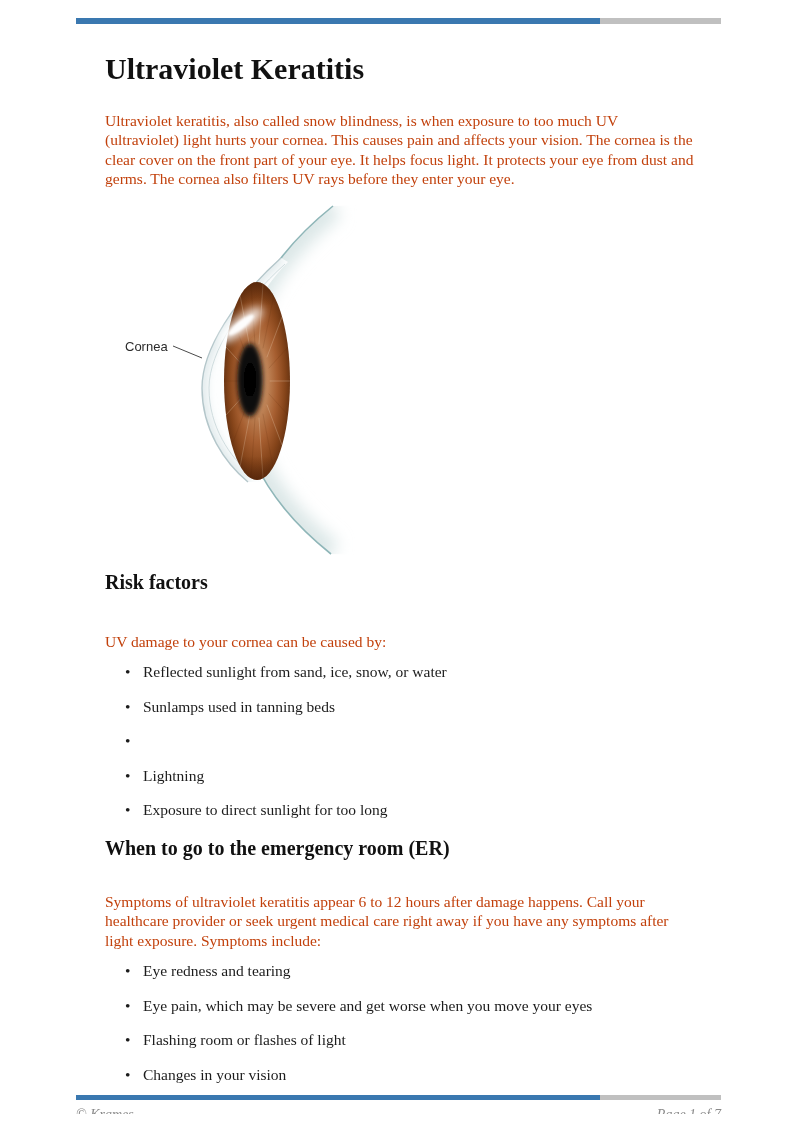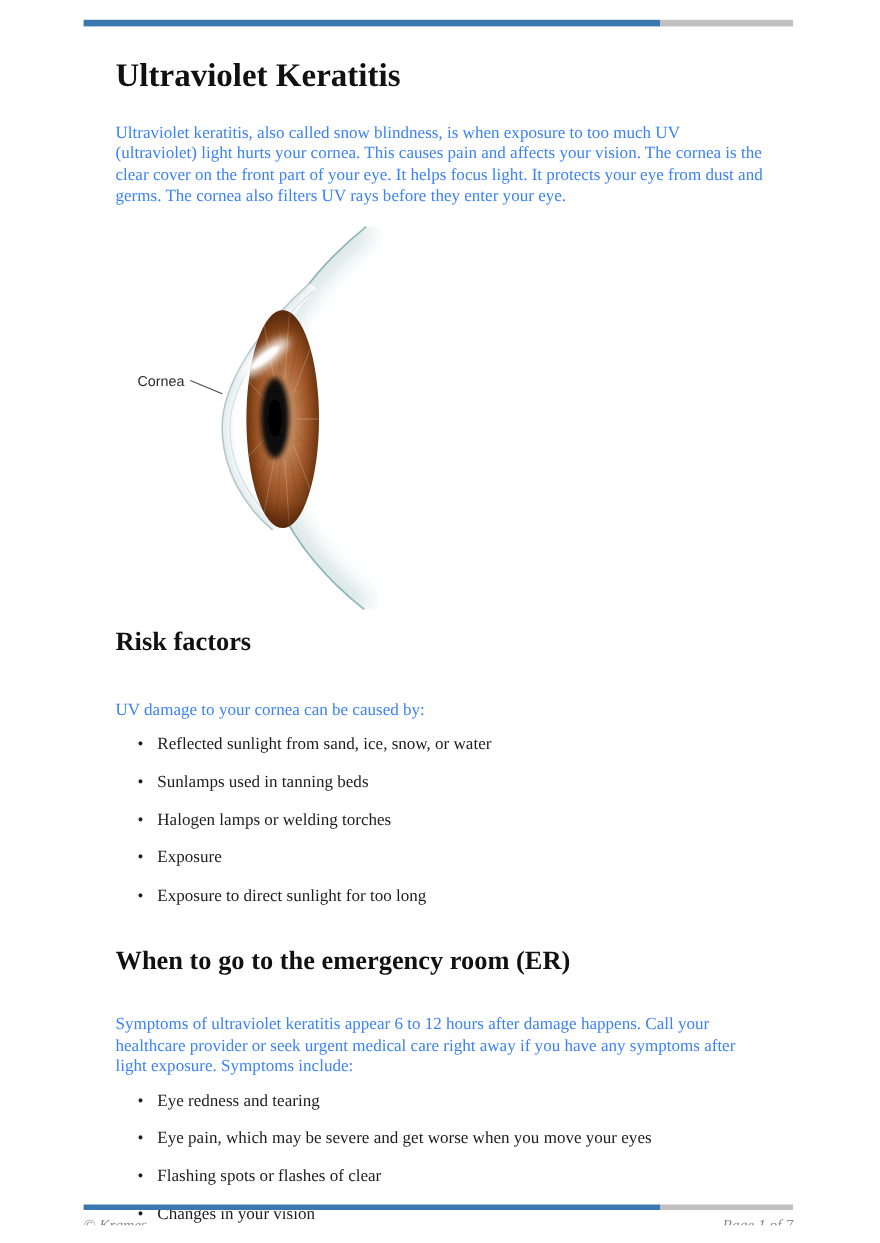--- a/index.html
+++ b/index.html
@@ -14,24 +14,24 @@
     overflow: hidden;
   }
   .bar { display: flex; height: 6px; }
   .top-bar { position: absolute; top: 18px; left: 76px; width: 645px; }
   .bar-blue { width: 524px; height: 100%; background: var(--accent-blue, #3a78b0); }
   .bar-gray { flex: 1; height: 100%; background: var(--accent-gray, #c0c0c0); }
 
   .content { position: absolute; top: 24px; left: 0; width: 800px; padding: 0 105px; }
 
   h1 { font-size: 30px; line-height: 1.15; font-weight: 700; margin: 28px 0 0; color: #111; }
-  h2 { font-size: 24px; line-height: 1.2; font-weight: 700; margin: 14px 0 0; color: #111; }
-  h2.er { margin-top: 36px; }
-
-  .body { font-size: 15.5px; line-height: 19.5px; margin: 0; color: #3b82f6; }
+  h2 { font-size: 20px; line-height: 1.2; font-weight: 700; margin: 14px 0 0; color: #111; }
+  h2.er { margin-top: 16px; }
+
+  .body { font-size: 15.5px; line-height: 19.5px; margin: 0; color: #c2410c; }
   .intro { margin-top: 24px; }
   .lead { margin-top: 38px; }
   .lead.er-lead { margin-top: 32px; }
 
   .eye-figure { position: relative; height: 352px; margin: 15px 0 0; }
   .eye-svg { position: absolute; left: -5px; top: 0; }
   .fig-label { font-family: "Liberation Sans", sans-serif; font-size: 13px; fill: #2b2b2b; }
   .arc { stroke: var(--sclera-teal, #8fb6b8); }
 
   .bullets { list-style: none; margin: 11px 0 0; padding: 0 0 0 20px; }
@@ -160,46 +160,45 @@
       <li>
         <span class="dot">•</span>
         <span class="li-text">Reflected sunlight from sand, ice, snow, or water</span>
       </li>
       <li>
         <span class="dot">•</span>
         <span class="li-text">Sunlamps used in tanning beds</span>
       </li>
       <li>
         <span class="dot">•</span>
-        <span class="li-text">Halogen lamps or welding torches</span>
-      </li>
-      <li>
-        <span class="dot">•</span>
-        <span class="li-text">Exposure</span>
+      </li>
+      <li>
+        <span class="dot">•</span>
+        <span class="li-text">Lightning</span>
       </li>
       <li>
         <span class="dot">•</span>
         <span class="li-text">Exposure to direct sunlight for too long</span>
       </li>
     </ul>
 
     <h2 class="er">When to go to the emergency room (ER)</h2>
     <p class="body lead er-lead">Symptoms of ultraviolet keratitis appear 6 to 12 hours after damage happens. Call your healthcare provider or seek urgent medical care right away if you have any symptoms after light exposure. Symptoms include:</p>
     <ul class="bullets">
       <li>
         <span class="dot">•</span>
         <span class="li-text">Eye redness and tearing</span>
       </li>
       <li>
         <span class="dot">•</span>
         <span class="li-text">Eye pain, which may be severe and get worse when you move your eyes</span>
       </li>
       <li>
         <span class="dot">•</span>
-        <span class="li-text">Flashing spots or flashes of clear</span>
+        <span class="li-text">Flashing room or flashes of light</span>
       </li>
       <li>
         <span class="dot">•</span>
         <span class="li-text">Changes in your vision</span>
       </li>
     </ul>
 
   </div>
 
   <div class="footer">

